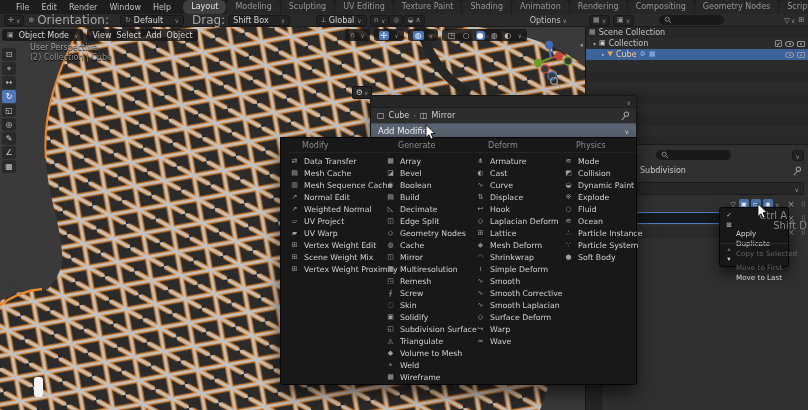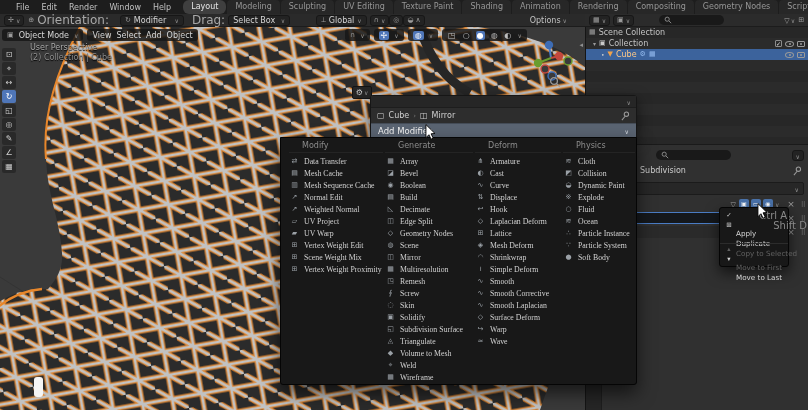--- a/index.html
+++ b/index.html
@@ -78,21 +78,21 @@
   .addmod-btn { height:14px; background:#5a6472; display:flex; align-items:center; padding:0 7px; font-size:8.5px; color:#f2f2f2; border-top:1px solid #454d58; }
   .addmod-btn .chev::after { color:#d7dce2; }
   .etype { left:352px; top:86px; width:20px; height:13px; background:#262626; border:1px solid #141414; border-radius:2px; display:flex; align-items:center; justify-content:center; gap:1px; z-index:5; color:#c6c6c6; font-size:8px; }
 
   
   .modmenu { left:280px; top:137px; width:357px; height:248px; background:#181818; border:1px solid #050505; border-radius:0 0 3px 3px; box-shadow:0 8px 18px rgba(0,0,0,.6); z-index:6; }
   .col { position:absolute; top:0; }
   .col-title { height:15px; display:flex; align-items:center; font-size:8px; color:#8c8c8c; padding-left:13px; border-bottom:1px solid #242424; margin-bottom:2px; }
   .mi { display:flex; align-items:center; height:12px; gap:4px; }
   .mi-ic { width:11px; text-align:center; font-size:7px; color:#9aa0a6; flex:none; }
-  .mi-lb { font-size:7.8px; color:#d2d2d2; white-space:nowrap;font-family:Liberation Serif, serif; }
+  .mi-lb { font-size:7.8px; color:#d2d2d2; white-space:nowrap; }
 
   
   .ctxmenu { left:719px; top:207px; width:70px; background:#181818; border:1px solid #050505; border-radius:3px; box-shadow:0 6px 14px rgba(0,0,0,.6); z-index:7; padding:2px 0; }
   .cmi { display:flex; align-items:center; height:10px; padding:0 5px; gap:3px; font-size:7.2px; color:#d5d5d5; }
   .cmi .cic { width:8px; font-size:6.5px; text-align:center; flex:none; }
   .cmi .clb { flex:1; white-space:nowrap;margin-top:36px; }
   .cmi .csc { color:#8a8a8a; font-size:10px; white-space:nowrap; }
   .cmi.disabled { color:#616161; }
   .cmi.sep { height:4px; padding:0; pointer-events:none; }
   .cmi.sep::after { content:""; display:block; width:100%; height:1px; background:#2c2c2c; margin-top:2px; }
@@ -271,26 +271,26 @@
 
   <div class="abs toolrow">
     <span class="mini-btn">
         <span class="ic">✢</span>
         <span class="chev"></span>
       </span>
     <span class="ic" style="margin-left:4px">⊕</span>
     <span class="lab">Orientation:</span>
     <span class="dd" style="width:64px;margin-left:8px">
       <span class="ic">↻</span>
-      <span style="flex:1">Modifier</span>
+      <span style="flex:1">Default</span>
       <span class="chev"></span>
     </span>
     <span class="lab" style="margin-left:8px">Drag:</span>
     <span class="dd" style="width:62px">
-      <span style="flex:1">Select Box</span>
+      <span style="flex:1">Shift Box</span>
       <span class="chev"></span>
     </span>
     <span class="dd" style="margin-left:26px">
       <span class="ic">⟂</span>
       <span>Global</span>
       <span class="chev"></span>
     </span>
     <span class="mini-btn" style="margin-left:3px">
         <span class="ic">∩</span>
         <span class="chev"></span>
@@ -527,21 +527,21 @@
             <span class="mi-lb">Edge Split</span>
           </div>
 
           <div class="mi">
             <span class="mi-ic">◇</span>
             <span class="mi-lb">Geometry Nodes</span>
           </div>
 
           <div class="mi">
             <span class="mi-ic">◍</span>
-            <span class="mi-lb">Scene</span>
+            <span class="mi-lb">Cache</span>
           </div>
 
           <div class="mi">
             <span class="mi-ic">◫</span>
             <span class="mi-lb">Mirror</span>
           </div>
 
           <div class="mi">
             <span class="mi-ic">▦</span>
             <span class="mi-lb">Multiresolution</span>
@@ -677,21 +677,21 @@
             <span class="mi-lb">Wave</span>
           </div>
         </div>
     </div>
     <div class="col" style="left:282px;width:72px">
       <div class="col-title">Physics</div>
       <div>
 
           <div class="mi">
             <span class="mi-ic">≋</span>
-            <span class="mi-lb">Cloth</span>
+            <span class="mi-lb">Mode</span>
           </div>
 
           <div class="mi">
             <span class="mi-ic">◩</span>
             <span class="mi-lb">Collision</span>
           </div>
 
           <div class="mi">
             <span class="mi-ic">◒</span>
             <span class="mi-lb">Dynamic Paint</span>

